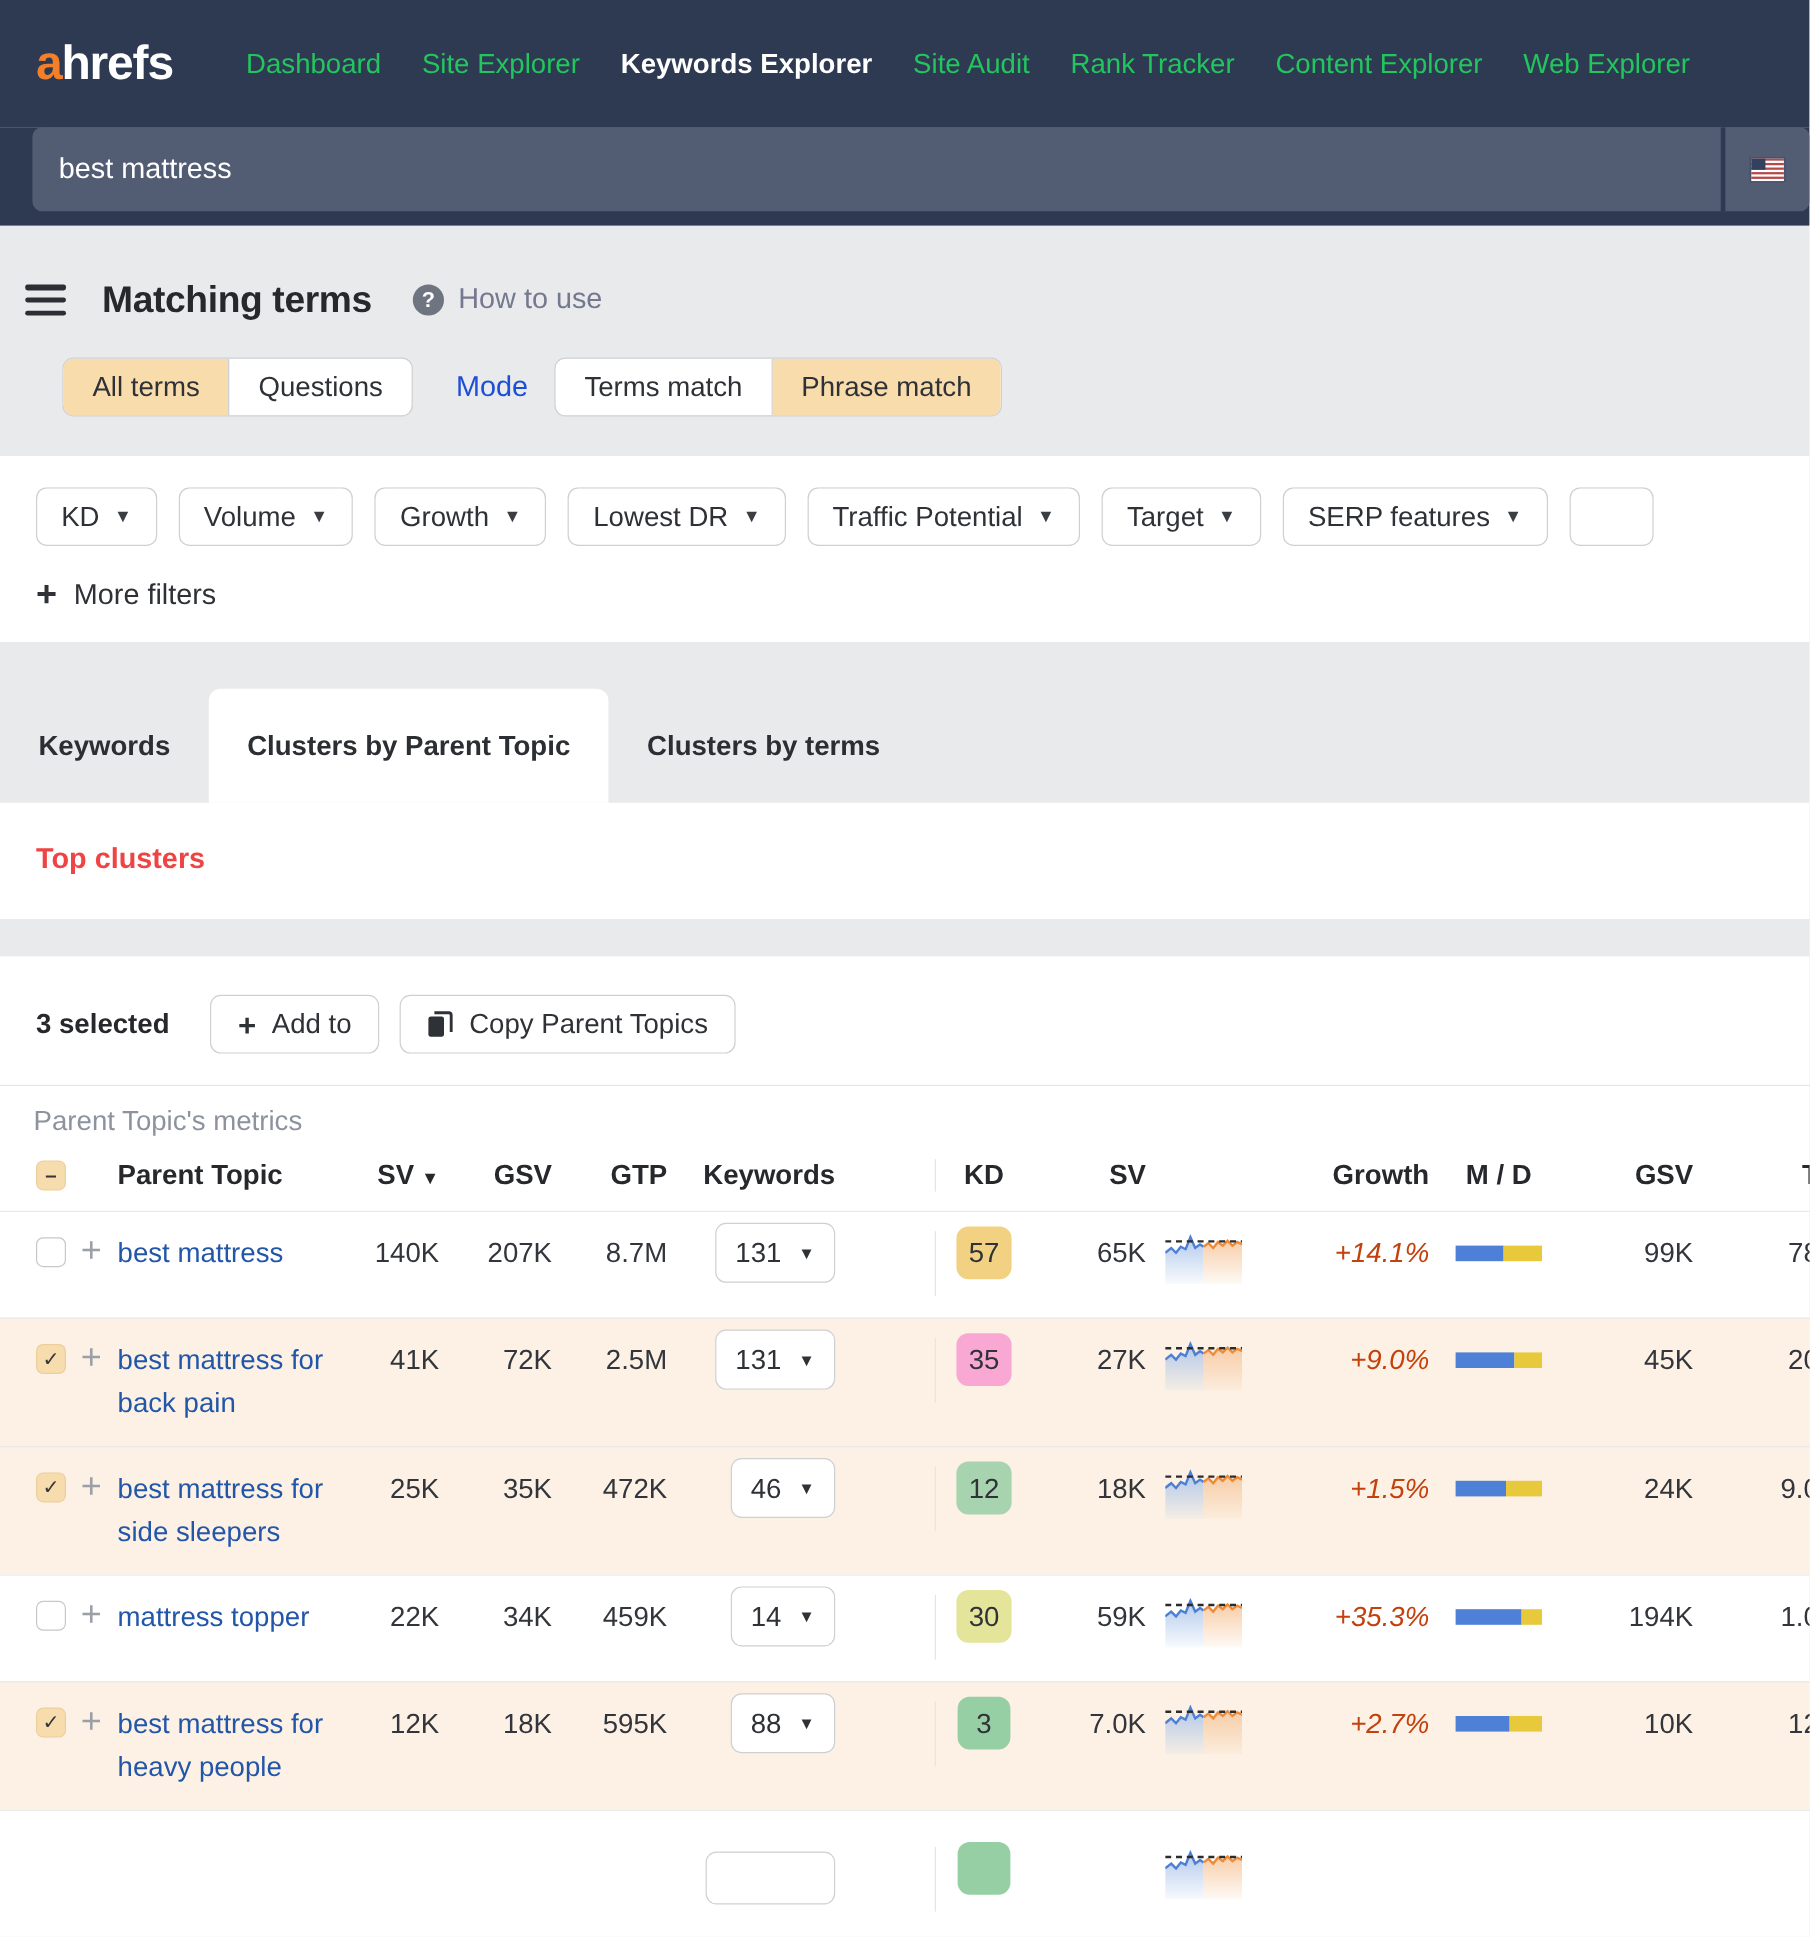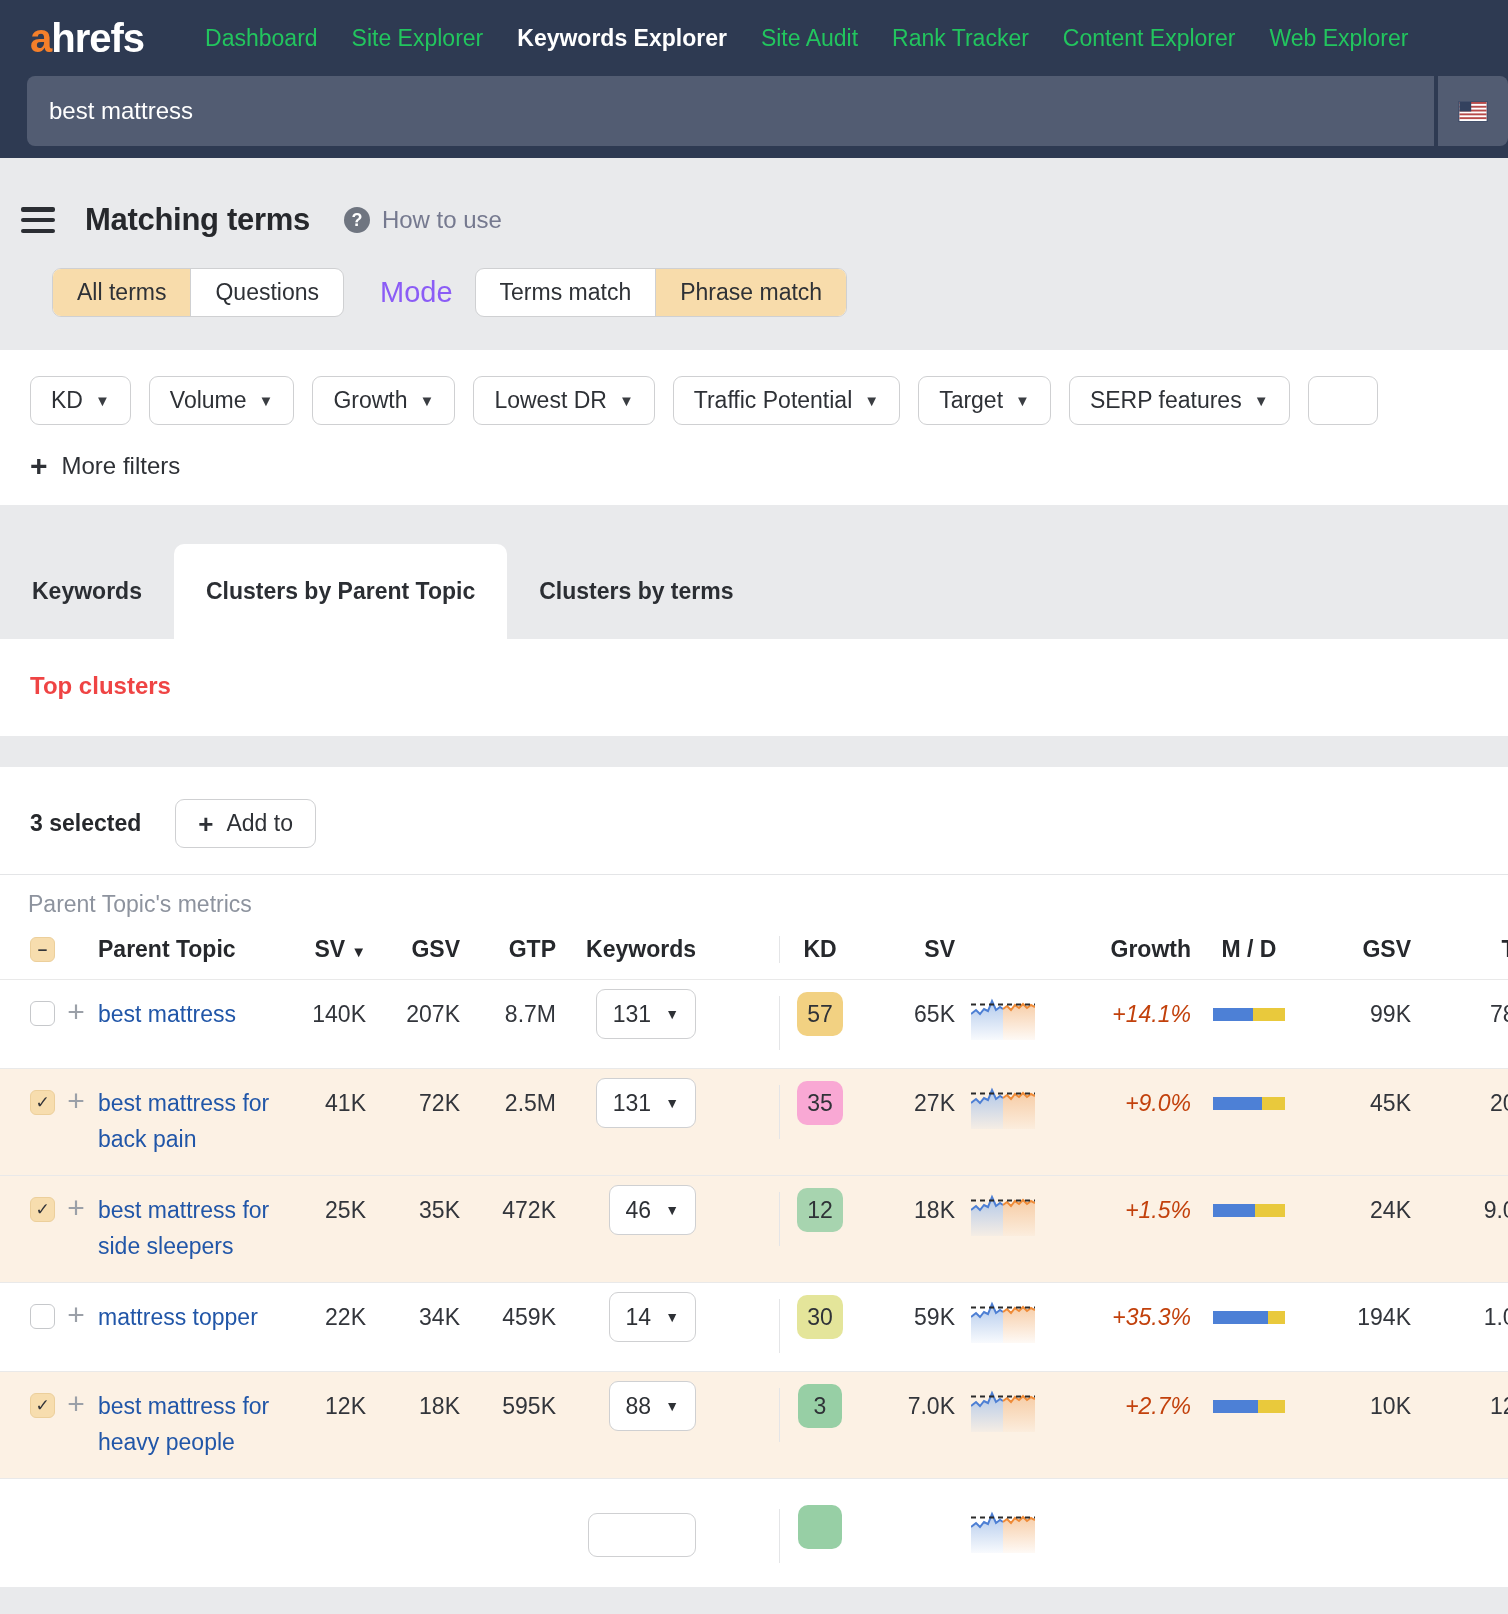--- a/index.html
+++ b/index.html
@@ -2,21 +2,21 @@
 <html><head>
 <meta charset="utf-8">
 <style>
   * { margin:0; padding:0; box-sizing:border-box; }
   html,body { width:1508px; height:1614px; overflow:hidden; }
   body {
     font-family:"Liberation Sans","DejaVu Sans",sans-serif;
     background:#e9eaec; color:#32353b; position:relative;
   }
   
-  .navbar { background:#2e3a52; height:76px; display:flex; align-items:center; padding:0 30px; white-space:nowrap; overflow:hidden; }
+  .navbar { background:#2e3a52; height:106px; display:flex; align-items:center; padding:0 30px; white-space:nowrap; overflow:hidden; }
   .logo { font-size:40px; font-weight:800; color:#fff; letter-spacing:-1px; margin-right:44px; }
   .logo .logo-a { color:#f47f2a; }
   .nav-item { color:#22c55e; font-size:23px; margin:0 17px; cursor:pointer; }
   .nav-item.active { color:#ffffff; font-weight:700; }
   
   .search-row { background:#2e3a52; height:82px; display:flex; align-items:stretch; padding:0 0 12px 0; }
   .search-wrap { display:flex; flex:0 0 auto; width:1508px; }
   .search-input { margin-left:27px; width:1407px; background:#525c72; border-radius:8px 0 0 8px; display:flex; align-items:center; padding:0 22px; color:#fff; font-size:24px; }
   .search-side { width:74px; background:#525c72; border-left:4px solid #2e3a52; border-radius:0 8px 8px 0; display:flex; align-items:center; justify-content:center; }
   
@@ -26,21 +26,21 @@
   .page-title { font-size:31px; font-weight:800; color:#26282c; letter-spacing:-.3px; }
   .howto { display:flex; align-items:center; margin-left:34px; cursor:pointer; }
   .help-circle { width:26px; height:26px; border-radius:50%; background:#6f7580; color:#fff; font-size:18px; font-weight:700; display:flex; align-items:center; justify-content:center; margin-right:12px; }
   .howto-label { color:#75798l; color:#75798f; font-size:24px; }
   
   .toggle-row { display:flex; align-items:center; margin:30px 0 0 27px;padding-left:25px; }
   .seg-group { display:flex; border:1px solid #cfd0d2; border-radius:9px; overflow:hidden; background:#fff; }
   .seg { padding:10px 24px; font-size:23px; color:#2e3136; cursor:pointer; border-right:1px solid #cfd0d2; }
   .seg:last-child { border-right:none; }
   .seg.selected { background:#f8dcab; }
-  .mode-label { color:#8b5cf6; font-size:29px; margin:0 22px 0 36px; }
+  .mode-label { color:#1d4ed8; font-size:24px; margin:0 22px 0 36px; }
   
   .filters-card { background:#fff; margin-top:33px; padding:26px 0 24px 30px; }
   .chips { display:flex; flex-wrap:nowrap; overflow:hidden; }
   .chip { border:1px solid #cfd0d2; border-radius:9px; background:#fff; padding:10px 20px; font-size:23px; color:#2e3136; margin-right:18px; cursor:pointer; display:flex; align-items:center; white-space:nowrap; }
   .chip .caret { margin-left:12px; font-size:15px; color:#3a3d42; }
   .chip.cut { min-width:70px; }
   .more-filters { display:flex; align-items:center; margin-top:26px; cursor:pointer; }
   .plus-glyph { font-size:30px; font-weight:700; color:#2e3136; margin-right:14px; line-height:1; }
   .more-filters-label { font-size:24px; color:#2e3136; }
   
@@ -227,20 +227,29 @@
 </div>
 <div class="gray-gap"></div>
 
 <div class="table-card">
   <div class="toolbar">
     <div class="selected-count">3 selected</div>
     <div class="btn">
       <span class="b-ico plus-glyph" style="font-size:26px;">+</span>
       <span>Add to</span>
     </div>
+    <div class="btn">
+      <span class="b-ico">
+        <svg width="22" height="24" viewBox="0 0 22 24">
+            <rect x="1" y="5" width="13" height="17" rx="2" fill="#2e3136"></rect>
+            <path d="M6 2 h12 a2 2 0 0 1 2 2 v14" fill="none" stroke="#2e3136" stroke-width="2.4"></path>
+          </svg>
+      </span>
+      <span>Copy Parent Topics</span>
+    </div>
   </div>
 
   <div class="tbl">
 
     <div class="group-row">
       <div class="group-right">Parent Topic's metrics</div>
     </div>
 
     <div class="head-row">
       <div class="lsec">

